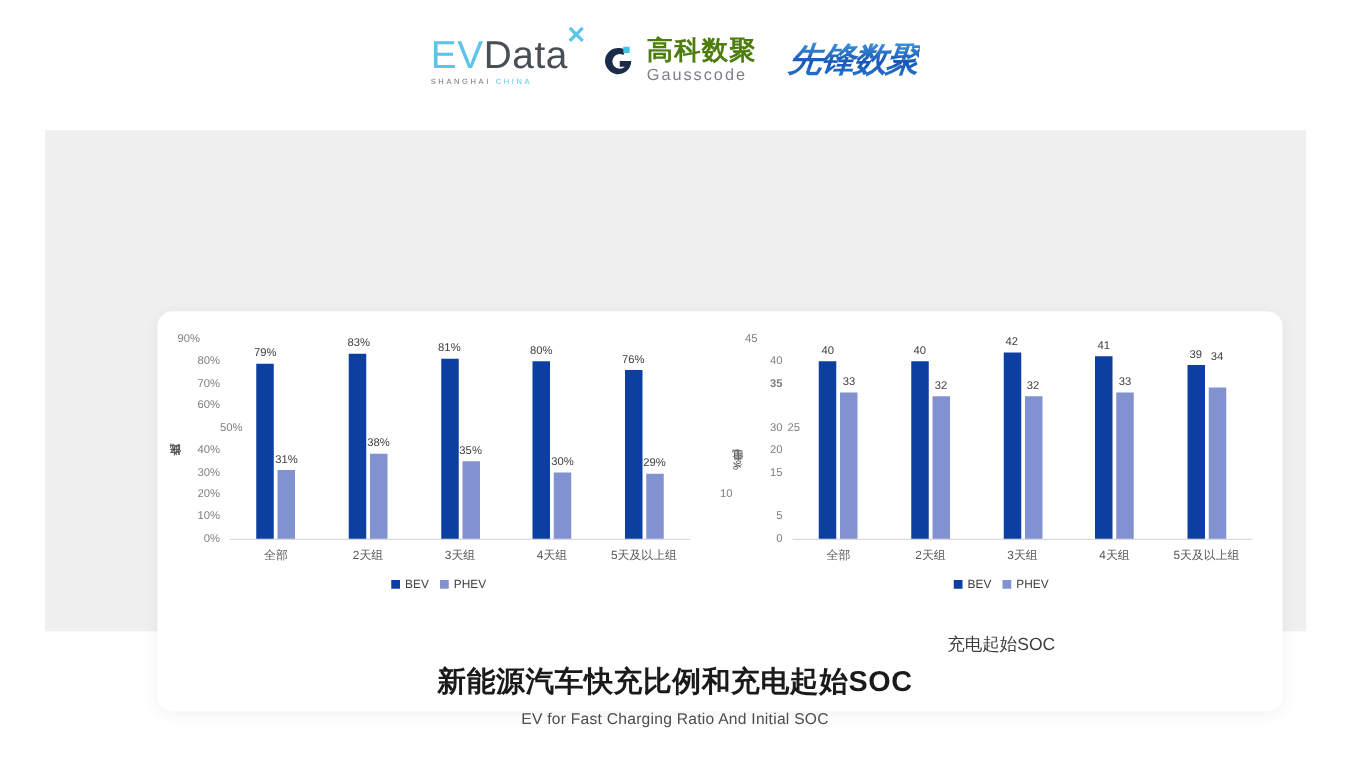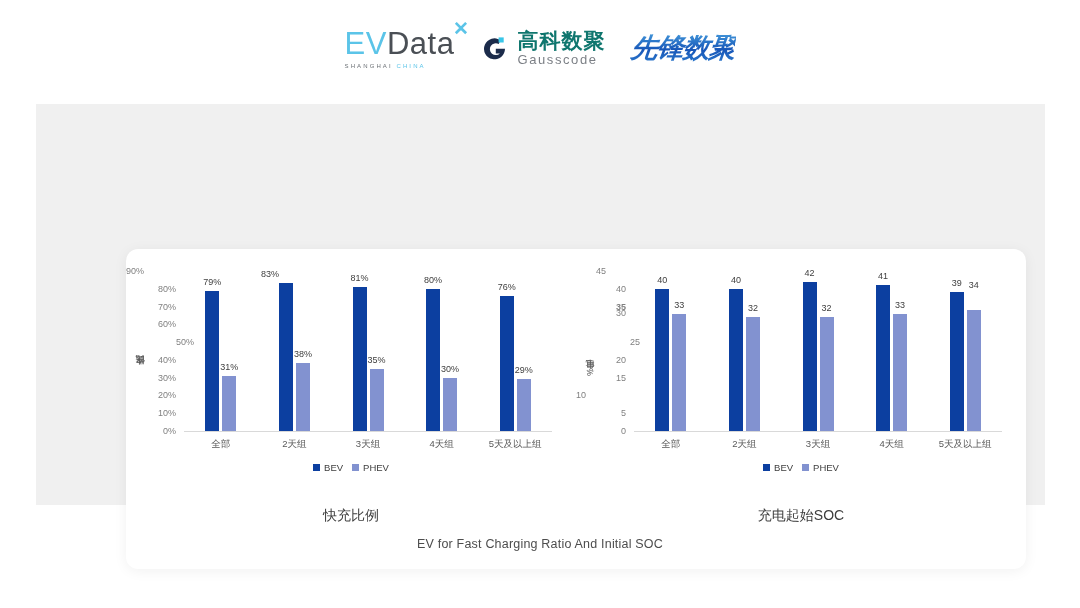--- a/index.html
+++ b/index.html
@@ -23,21 +23,21 @@
   .logo-evdata .data { color:#4a4f55; }
   .logo-evdata .xmark { position:absolute; right:-15px; top:-9px; color:#5bc4e8;
       font-size:19px; font-weight:600; }
   .logo-evdata .sub { margin-top:4px; font-size:6px; letter-spacing:2.1px; }
   .logo-evdata .sub .s1 { color:#6d7277; }
   .logo-evdata .sub .s2 { color:#5bc4e8; }
 
   .logo-gauss { display:flex; align-items:center; gap:8px; }
   .gmark { width:29px; height:29px; position:relative; flex:none; }
   .logo-gauss .gtext { display:flex; flex-direction:column; line-height:1; }
-  .logo-gauss .cn { font-size:21px; font-weight:700; color:#0f766e; letter-spacing:1px; }
+  .logo-gauss .cn { font-size:21px; font-weight:700; color:#4d7c0f; letter-spacing:1px; }
   .logo-gauss .en { font-size:13px; color:#7b7f85; letter-spacing:1.6px; margin-top:2px; }
 
   .logo-xf { font-size:27px; font-weight:700; font-style:italic; letter-spacing:-1px;
      background: linear-gradient(180deg,#4aa3e0 0%,#1756b8 55%,#2f7fd0 100%);
      -webkit-background-clip:text; background-clip:text; color:transparent;
      text-shadow:none; transform: skewX(-6deg); }
 
   
   .grey-panel {
     position: absolute; left: 36px; top: 104px; width: 1009px; height: 401px;
@@ -124,29 +124,29 @@
               <div class="ylabel">快充占比</div>
               <div class="ytick" style="top: 182px; left: 0px; width: 50px; text-align: right;">0%</div>
               <div class="ytick" style="top: 164.222px; left: 0px; width: 50px; text-align: right;">10%</div>
               <div class="ytick" style="top: 146.444px; left: 0px; width: 50px; text-align: right;">20%</div>
               <div class="ytick" style="top: 128.667px; left: 0px; width: 50px; text-align: right;">30%</div>
               <div class="ytick" style="top: 110.889px; left: 0px; width: 50px; text-align: right;">40%</div>
               <div class="ytick" style="top: 93.1111px; left: 0px; width: 68px; text-align: right;">50%</div>
               <div class="ytick" style="top: 75.3333px; left: 0px; width: 50px; text-align: right;">60%</div>
               <div class="ytick" style="top: 57.5556px; left: 0px; width: 50px; text-align: right;">70%</div>
               <div class="ytick" style="top: 39.7778px; left: 0px; width: 50px; text-align: right;">80%</div>
-              <div class="ytick" style="top: 22px; left: 0px; width: 50px; text-align: left;">90%</div>
+              <div class="ytick" style="top: 22px; left: 0px; width: 50px; text-align: center;">90%</div>
               <div class="axis-line" style="left: 58px; top: 182px; width: 368px;"></div>
               <div class="bar bev" style="height: 140.444px; left: 79.3px; top: 41.5556px; bottom: auto; position: absolute;"></div>
               <div class="bar-label" style="left: 86.3px; top: 28.5556px;">79%</div>
               <div class="bar phev" style="height: 55.1111px; left: 96.3px; top: 126.889px; bottom: auto; position: absolute;"></div>
               <div class="bar-label" style="left: 103.3px; top: 113.889px;">31%</div>
               <div class="xlabel" style="left: 94.8px; top: 189px;">全部</div>
               <div class="bar bev" style="height: 147.556px; left: 152.9px; top: 34.4444px; bottom: auto; position: absolute;"></div>
-              <div class="bar-label" style="left: 144px; top: 21.4444px;">83%</div>
+              <div class="bar-label" style="left: 161px; top: 21.4444px;">83%</div>
               <div class="bar phev" style="height: 67.5556px; left: 169.9px; top: 114.444px; bottom: auto; position: absolute;"></div>
               <div class="bar-label" style="left: 176.9px; top: 101.444px;">38%</div>
               <div class="xlabel" style="left: 168.4px; top: 189px;">2天组</div>
               <div class="bar bev" style="height: 144px; left: 226.5px; top: 38px; bottom: auto; position: absolute;"></div>
               <div class="bar-label" style="left: 233.5px; top: 25px;">81%</div>
               <div class="bar phev" style="height: 62.2222px; left: 243.5px; top: 119.778px; bottom: auto; position: absolute;"></div>
               <div class="bar-label" style="left: 250.5px; top: 106.778px;">35%</div>
               <div class="xlabel" style="left: 242px; top: 189px;">3天组</div>
               <div class="bar bev" style="height: 142.222px; left: 300.1px; top: 39.7778px; bottom: auto; position: absolute;"></div>
               <div class="bar-label" style="left: 307.1px; top: 26.7778px;">80%</div>
@@ -162,32 +162,31 @@
             <div class="legend" style="top: 213px;">
               <span class="li">
                 <i class="swatch sw-bev"></i>
                 <span>BEV</span>
               </span>
               <span class="li">
                 <i class="swatch sw-phev"></i>
                 <span>PHEV</span>
               </span>
             </div>
-            <div class="chart-caption" style="top: 258px;">快充比例</div>
           </div>
           <div class="chart-block">
             <div class="plot-wrap">
               <div class="ylabel">电量（%）</div>
               <div class="ytick" style="top: 182px; left: 0px; width: 50px; text-align: right;">0</div>
               <div class="ytick" style="top: 164.222px; left: 0px; width: 50px; text-align: right;">5</div>
               <div class="ytick" style="top: 146.444px; left: 0px; width: 50px; text-align: left;">10</div>
               <div class="ytick" style="top: 128.667px; left: 0px; width: 50px; text-align: right;">15</div>
               <div class="ytick" style="top: 110.889px; left: 0px; width: 50px; text-align: right;">20</div>
               <div class="ytick" style="top: 93.1111px; left: 14px; width: 50px; text-align: right;">25</div>
-              <div class="ytick" style="top: 64px; left: 0px; width: 50px; text-align: right;">30</div>
+              <div class="ytick" style="top: 93px; left: 0px; width: 50px; text-align: right;">30</div>
               <div class="ytick" style="top: 57.5556px; left: 0px; width: 50px; text-align: right; font-weight: bold;">35</div>
               <div class="ytick" style="top: 39.7778px; left: 0px; width: 50px; text-align: right;">40</div>
               <div class="ytick" style="top: 22px; left: 0px; width: 50px; text-align: center;">45</div>
               <div class="axis-line" style="left: 58px; top: 182px; width: 368px;"></div>
               <div class="bar bev" style="height: 142.222px; left: 79.3px; top: 39.7778px; bottom: auto; position: absolute;"></div>
               <div class="bar-label" style="left: 86.3px; top: 26.7778px;">40</div>
               <div class="bar phev" style="height: 117.333px; left: 96.3px; top: 64.6667px; bottom: auto; position: absolute;"></div>
               <div class="bar-label" style="left: 103.3px; top: 51.6667px;">33</div>
               <div class="xlabel" style="left: 94.8px; top: 189px;">全部</div>
               <div class="bar bev" style="height: 142.222px; left: 152.9px; top: 39.7778px; bottom: auto; position: absolute;"></div>
@@ -221,16 +220,17 @@
                 <span>PHEV</span>
               </span>
             </div>
             <div class="chart-caption" style="top: 258px;">充电起始SOC</div>
           </div>
         </div>
     </div>
   </div>
 
   <div class="foot">
+    <div class="t1">新能源汽车快充比例和充电起始SOC</div>
     <div class="t2">EV for Fast Charging Ratio And Initial SOC</div>
   </div>
 
 </div>
 
 </body></html>

